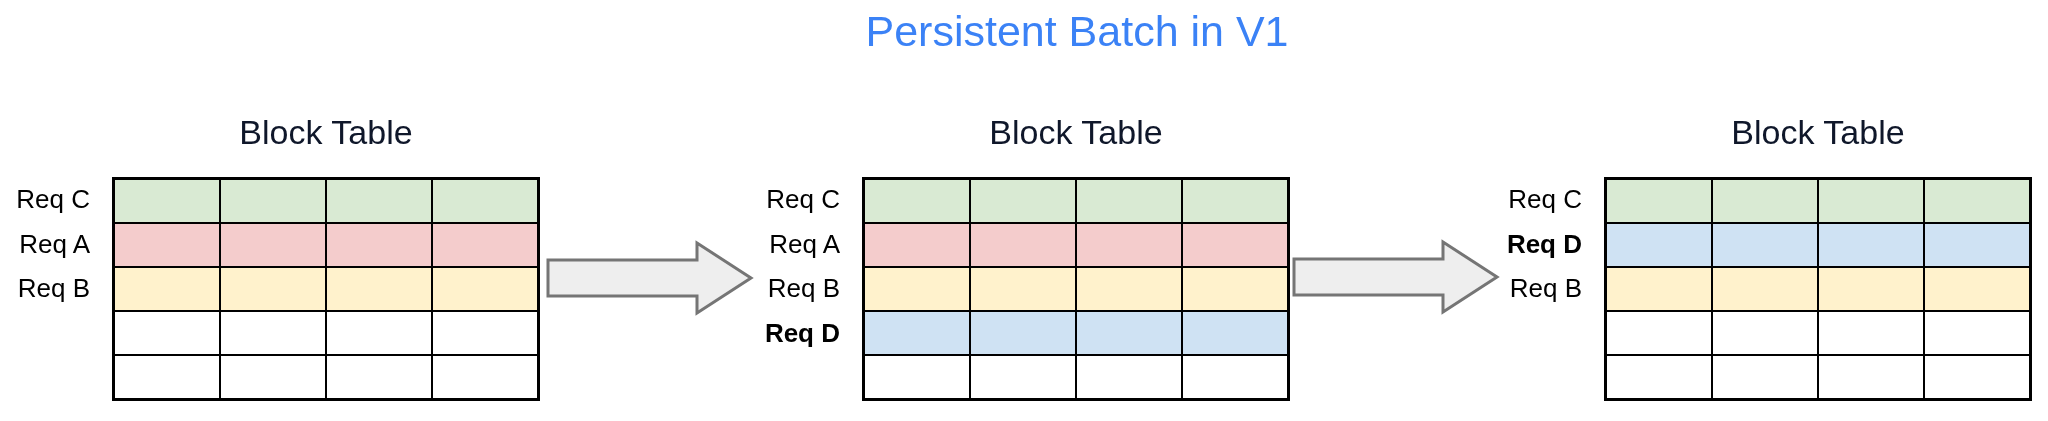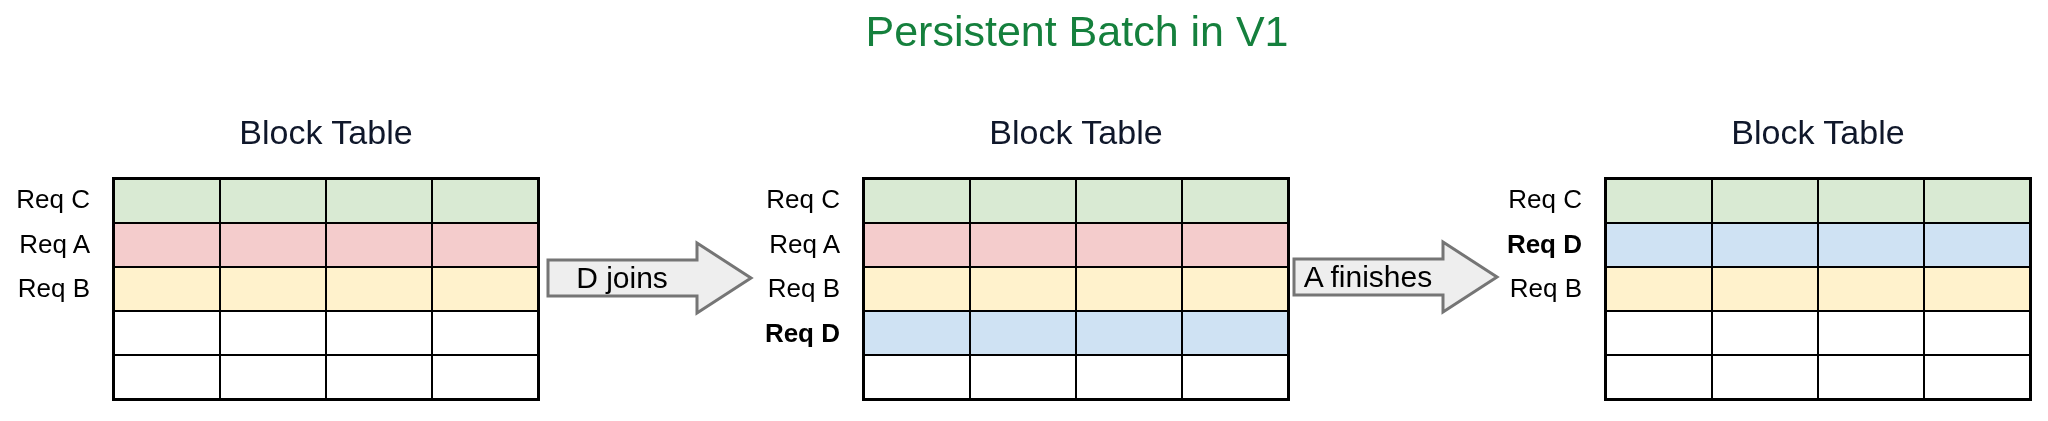--- a/index.html
+++ b/index.html
@@ -11,21 +11,21 @@
     font-family: "Liberation Sans", sans-serif;
     overflow: hidden;
   }
   .title {
     position: absolute;
     top: 6px;
     left: 1077px;
     transform: translateX(-50%);
     font-size: 43px;
     line-height: 50px;
-    color: #15803d;
+    color: #3b82f6;
     white-space: nowrap;
   }
   .panel { position: absolute; top: 110px; width: 595px; height: 295px; }
   .panel-1 { left: -55px; }
   .panel-2 { left: 695px; }
   .panel-3 { left: 1437px; }
   .heading {
     position: absolute;
     left: 167px;
     top: 0;
@@ -135,21 +135,20 @@
           <div class="grid-cell" style="background: rgb(255, 255, 255);"></div>
           <div class="grid-cell" style="background: rgb(255, 255, 255);"></div>
         </div>
       </div>
   </section>
 
   <div class="arrow arrow-1">
     <svg width="210" height="78" viewBox="0 0 210 78">
       <polygon points="3,21 152,21 152,4 206,39 152,74 152,57 3,57" fill="#eeeeee" stroke="#757575" stroke-width="3" stroke-linejoin="miter"></polygon>
     </svg>
-    <div class="arrow-label">D joins</div>
   </div>
 
   <section class="panel panel-2">
     <div class="heading">Block Table</div>
     <div class="labels">
         <div class="row-label">Req C</div>
         <div class="row-label">Req A</div>
         <div class="row-label">Req B</div>
         <div class="row-label bold">Req D</div>
         <div class="row-label"></div>
@@ -185,21 +184,20 @@
           <div class="grid-cell" style="background: rgb(255, 255, 255);"></div>
           <div class="grid-cell" style="background: rgb(255, 255, 255);"></div>
         </div>
       </div>
   </section>
 
   <div class="arrow arrow-2">
     <svg width="210" height="78" viewBox="0 0 210 78">
       <polygon points="3,21 152,21 152,4 206,39 152,74 152,57 3,57" fill="#eeeeee" stroke="#757575" stroke-width="3" stroke-linejoin="miter"></polygon>
     </svg>
-    <div class="arrow-label">A finishes</div>
   </div>
 
   <section class="panel panel-3">
     <div class="heading">Block Table</div>
     <div class="labels">
         <div class="row-label">Req C</div>
         <div class="row-label bold">Req D</div>
         <div class="row-label">Req B</div>
         <div class="row-label"></div>
         <div class="row-label"></div>

